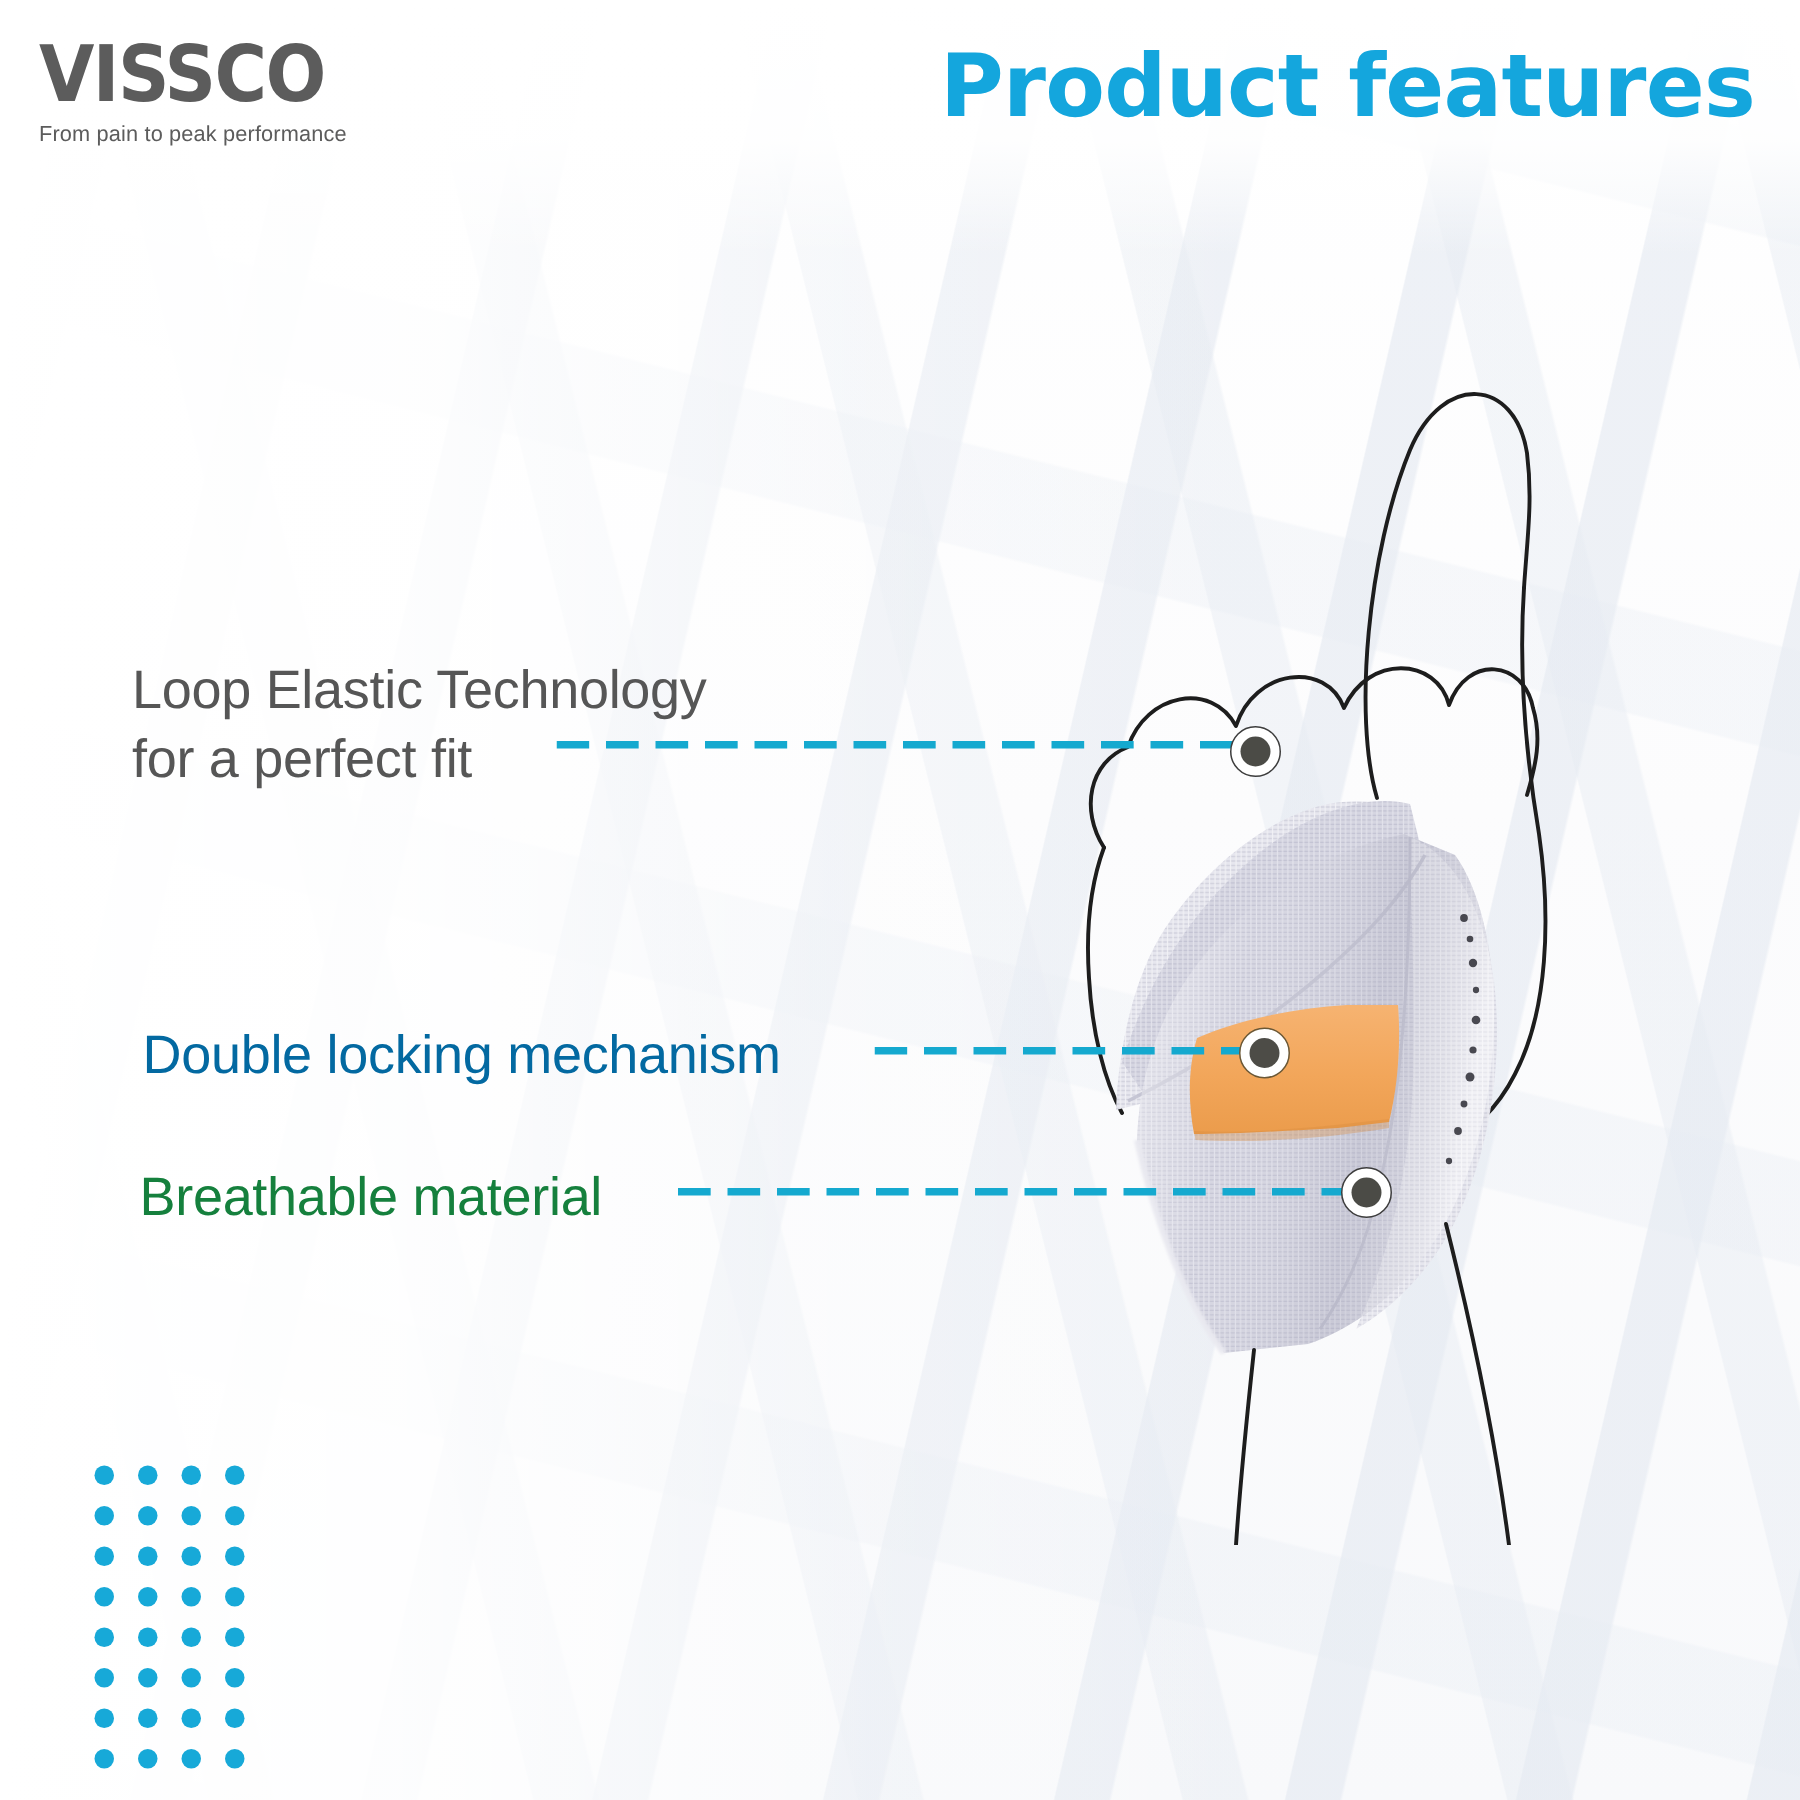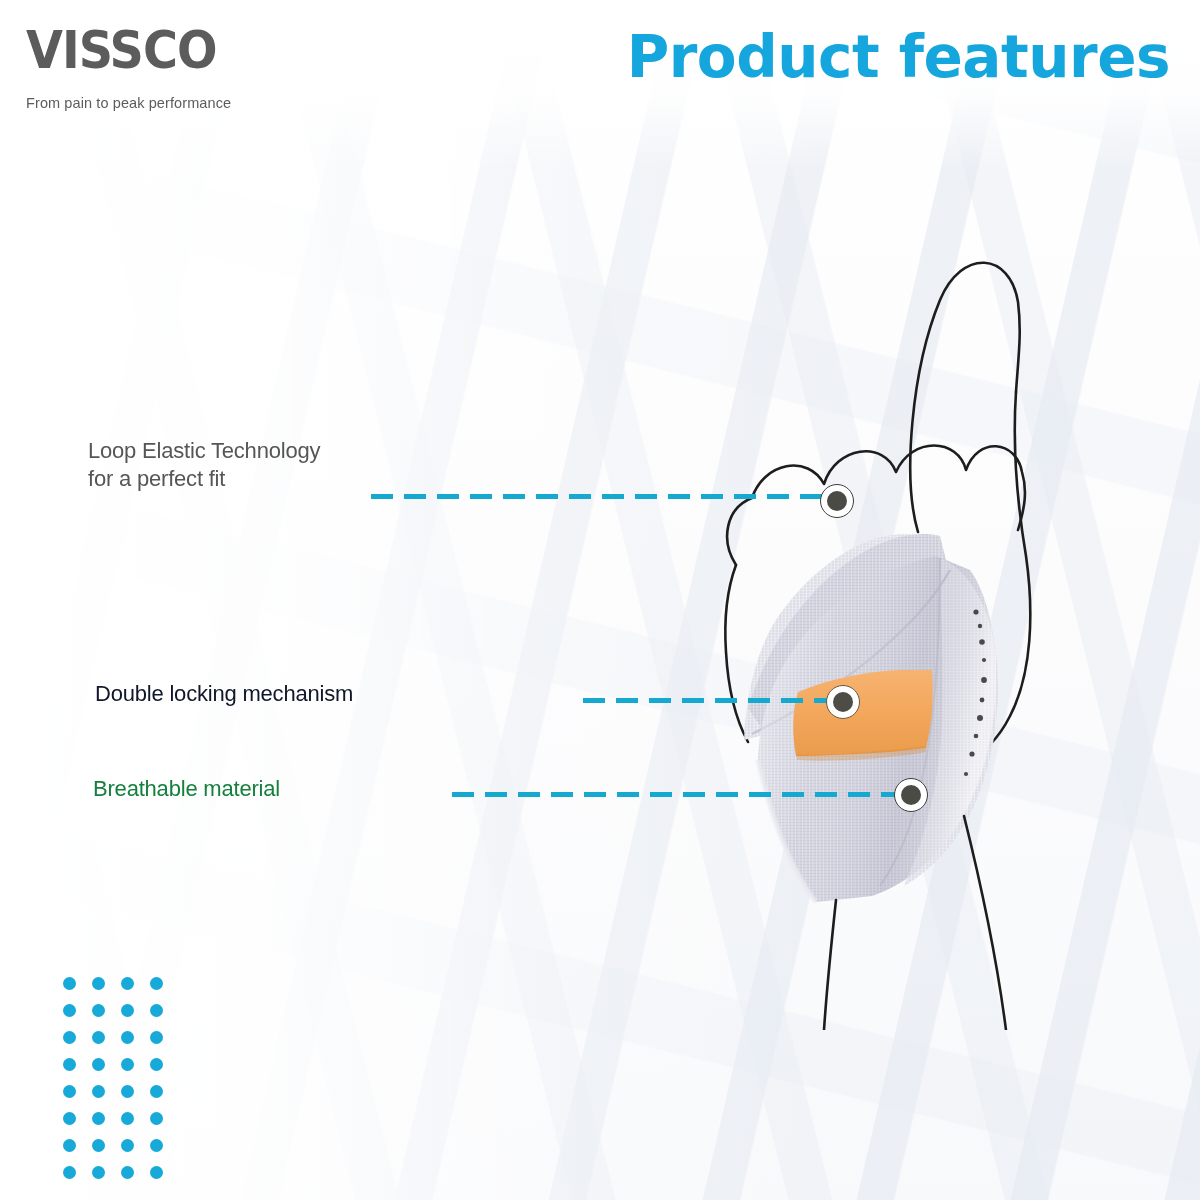--- a/index.html
+++ b/index.html
@@ -86,21 +86,21 @@
     font-weight: 700;
     letter-spacing: -1px;
     color: #5c5c5c;
     line-height: 1;
     font-family: "DejaVu Sans", sans-serif;
     font-stretch: condensed;
     transform: scaleX(1.02);
     transform-origin: left center;
   }
   .logo-tagline {
-    margin-top: 20px;
+    margin-top: 7px;
     font-size: 14.5px;
     color: #5c5c5c;
     letter-spacing: 0.1px;
     line-height: 1;
   }
 
   .page-title {
     position: absolute;
     right: 30px;
     top: 26px;
@@ -110,21 +110,21 @@
     letter-spacing: -0.5px;
     line-height: 1.1;
     font-family: "DejaVu Sans", sans-serif;
     text-align: left;
   }
 
   
   .feature-label {
     position: absolute;
     color: #565656;
-    font-size: 22px;
+    font-size: 36px;
     line-height: 1.28;
     letter-spacing: -0.2px;
     white-space: pre-line;
   }
   #feat-0 { left: 88px; top: 437px; }
   #feat-1 { left: 95px; top: 680px; }
   #feat-2 { left: 93px; top: 775px; }
 
   
   .leader {
@@ -345,21 +345,21 @@
         <path d="M 324 576 C 340 640, 356 712, 366 790"></path>
       </g>
     </svg>
   </div>
 
   <div class="feature-label" id="feat-0" style="color: rgb(86, 86, 86);">Loop Elastic Technology
 for a perfect fit</div>
   <div class="leader" style="left: 371px; top: 494px; width: 455px; background-image: linear-gradient(to right, rgb(21, 169, 207) 0px, rgb(21, 169, 207) 22px, rgba(0, 0, 0, 0) 22px, rgba(0, 0, 0, 0) 33px);"></div>
   <div class="marker" style="left:820px; top:484px;"></div>
 
-  <div class="feature-label" id="feat-1" style="color: #0f172a;">Double locking mechanism</div>
+  <div class="feature-label" id="feat-1" style="color: #0369a1;">Double locking mechanism</div>
   <div class="leader" style="left: 583px; top: 698px; width: 262px; background-image: linear-gradient(to right, rgb(21, 169, 207) 0px, rgb(21, 169, 207) 22px, rgba(0, 0, 0, 0) 22px, rgba(0, 0, 0, 0) 33px);"></div>
   <div class="marker ring-olive" style="left:826px; top:685px;"></div>
 
   <div class="feature-label" id="feat-2" style="color: #15803d;">Breathable material</div>
   <div class="leader" style="left: 452px; top: 792px; width: 462px; background-image: linear-gradient(to right, rgb(21, 169, 207) 0px, rgb(21, 169, 207) 22px, rgba(0, 0, 0, 0) 22px, rgba(0, 0, 0, 0) 33px);"></div>
   <div class="marker" style="left:894px; top:778px;"></div>
 
   <div class="dot-grid">
       <i style="background: rgb(23, 169, 216);"></i>
       <i style="background: rgb(23, 169, 216);"></i>

